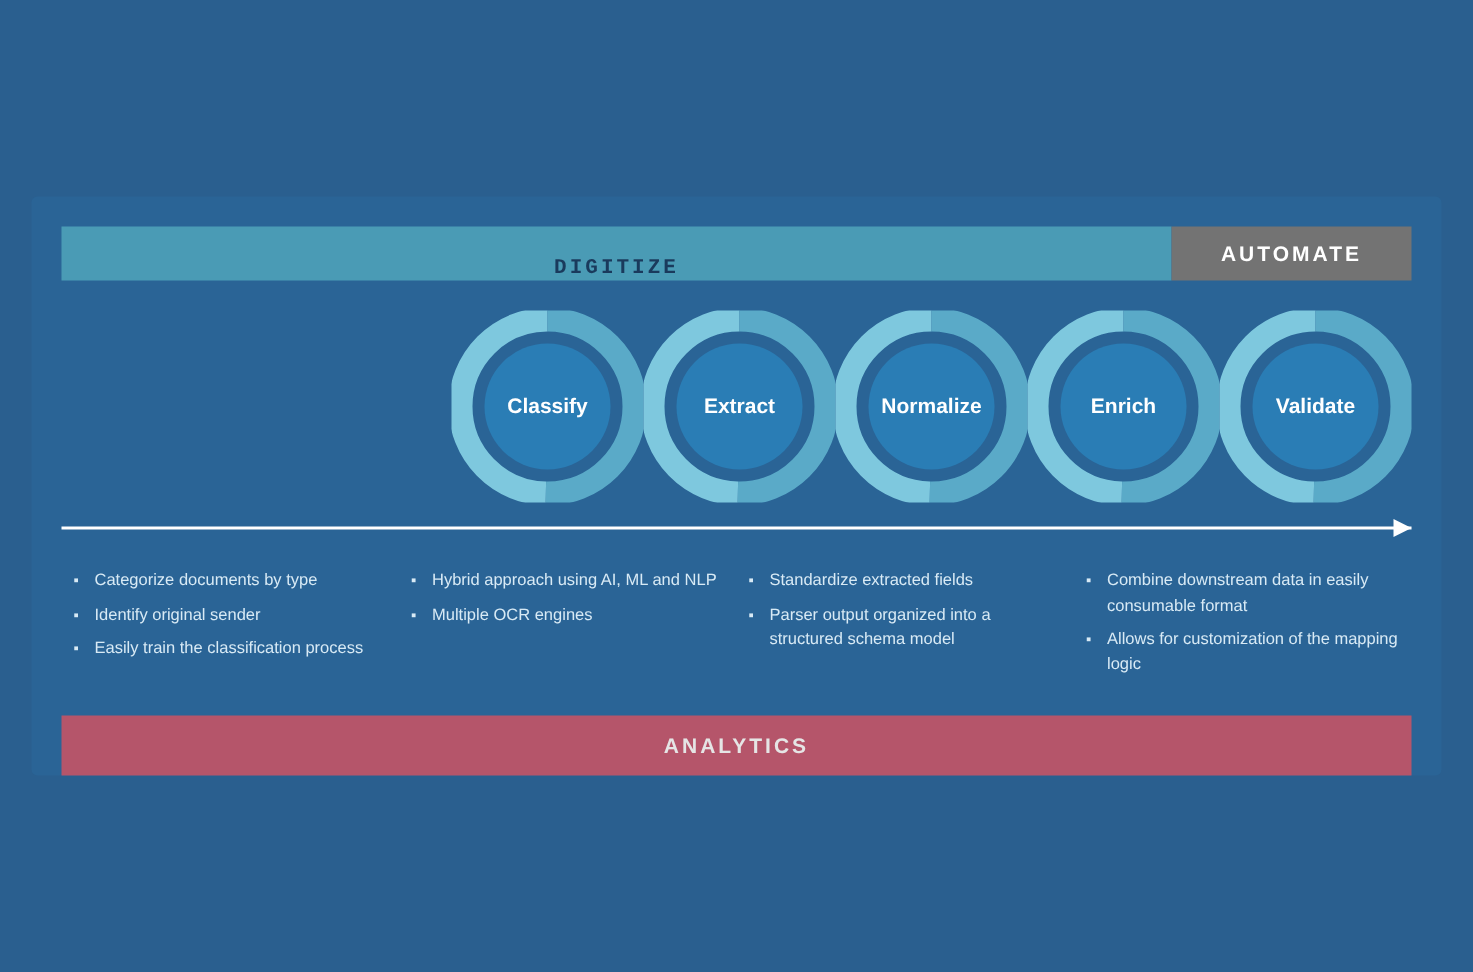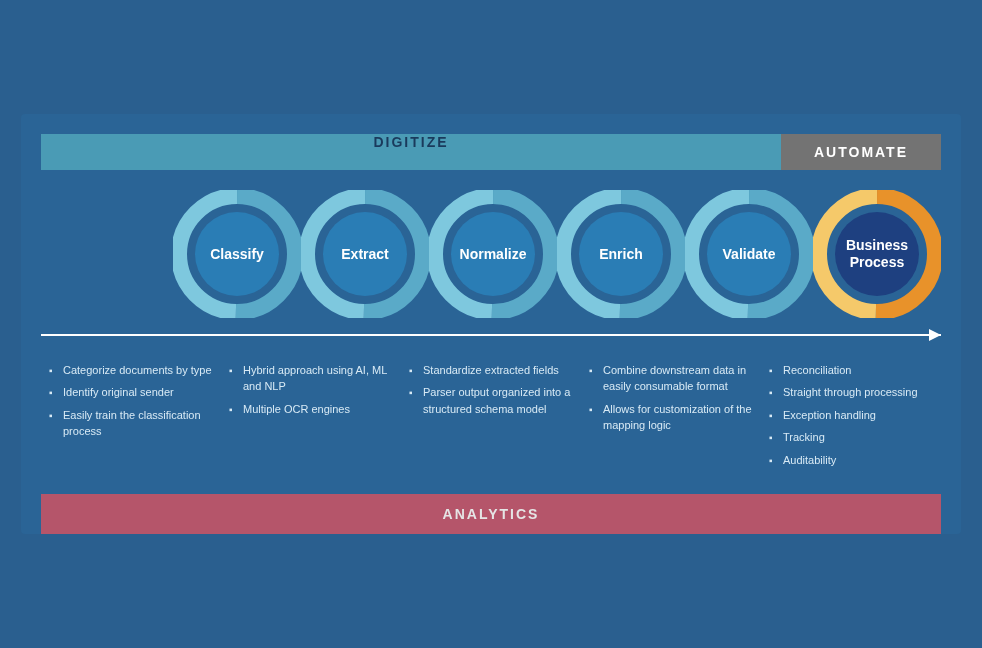--- a/index.html
+++ b/index.html
@@ -23,22 +23,23 @@
     .top-bar {
       display: flex;
       width: 100%;
       height: 36px;
       margin-bottom: 20px;
     }
     .digitize-bar {
       flex: 1;
       background-color: #4a9bb5;
       display: flex;
-      align-items: flex-start;
-      justify-content: center;
+      align-items: flex-end;
+      justify-content: center;
+      font-family: Liberation Mono, monospace;
     }
     .digitize-bar span {
       color: #1a3a5c;
       font-weight: bold;
       font-size: 14px;
       letter-spacing: 2px;
     }
     .automate-bar {
       width: 160px;
       background-color: #737373;
@@ -232,33 +233,20 @@
       <div class="donut-wrapper">
         <svg class="donut-svg" viewBox="0 0 128 128" xmlns="http://www.w3.org/2000/svg">
           <circle cx="64" cy="64" r="58" fill="none" stroke="#7ec8de" stroke-width="16" stroke-dasharray="182 183" stroke-dashoffset="91" transform="rotate(-180 64 64)"></circle>
           <circle cx="64" cy="64" r="58" fill="none" stroke="#5aaac8" stroke-width="16" stroke-dasharray="183 182" stroke-dashoffset="274" transform="rotate(-180 64 64)"></circle>
           <circle cx="64" cy="64" r="42" fill="#2a7db5"></circle>
         </svg>
         <div class="donut-label">Validate</div>
       </div>
     </div>
 
-    <div class="circle-item">
-      <div class="donut-wrapper">
-        <svg class="donut-svg" viewBox="0 0 128 128" xmlns="http://www.w3.org/2000/svg">
-
-          <circle cx="64" cy="64" r="58" fill="none" stroke="#f5c96a" stroke-width="16" stroke-dasharray="182 183" stroke-dashoffset="91" transform="rotate(-180 64 64)"></circle>
-
-          <circle cx="64" cy="64" r="58" fill="none" stroke="#e8922a" stroke-width="16" stroke-dasharray="183 182" stroke-dashoffset="274" transform="rotate(-180 64 64)"></circle>
-
-          <circle cx="64" cy="64" r="42" fill="#1e4080"></circle>
-        </svg>
-        <div class="donut-label">Business<br>Process</div>
-      </div>
-    </div>
 
     <div class="arrow-line"></div>
   </div>
 
   <div class="descriptions-row">
     <div class="desc-col">
       <ul>
         <li>Categorize documents by type</li>
         <li>Identify original sender</li>
         <li>Easily train the classification process</li>
@@ -275,27 +263,18 @@
         <li>Standardize extracted fields</li>
         <li>Parser output organized into a structured schema model</li>
       </ul>
     </div>
     <div class="desc-col">
       <ul>
         <li>Combine downstream data in easily consumable format</li>
         <li>Allows for customization of the mapping logic</li>
       </ul>
     </div>
-    <div class="desc-col">
-      <ul>
-        <li>Reconciliation</li>
-        <li>Straight through processing</li>
-        <li>Exception handling</li>
-        <li>Tracking</li>
-        <li>Auditability</li>
-      </ul>
-    </div>
   </div>
 
   <div class="analytics-bar">
     <span>ANALYTICS</span>
   </div>
 </div>
 
 </body></html>

